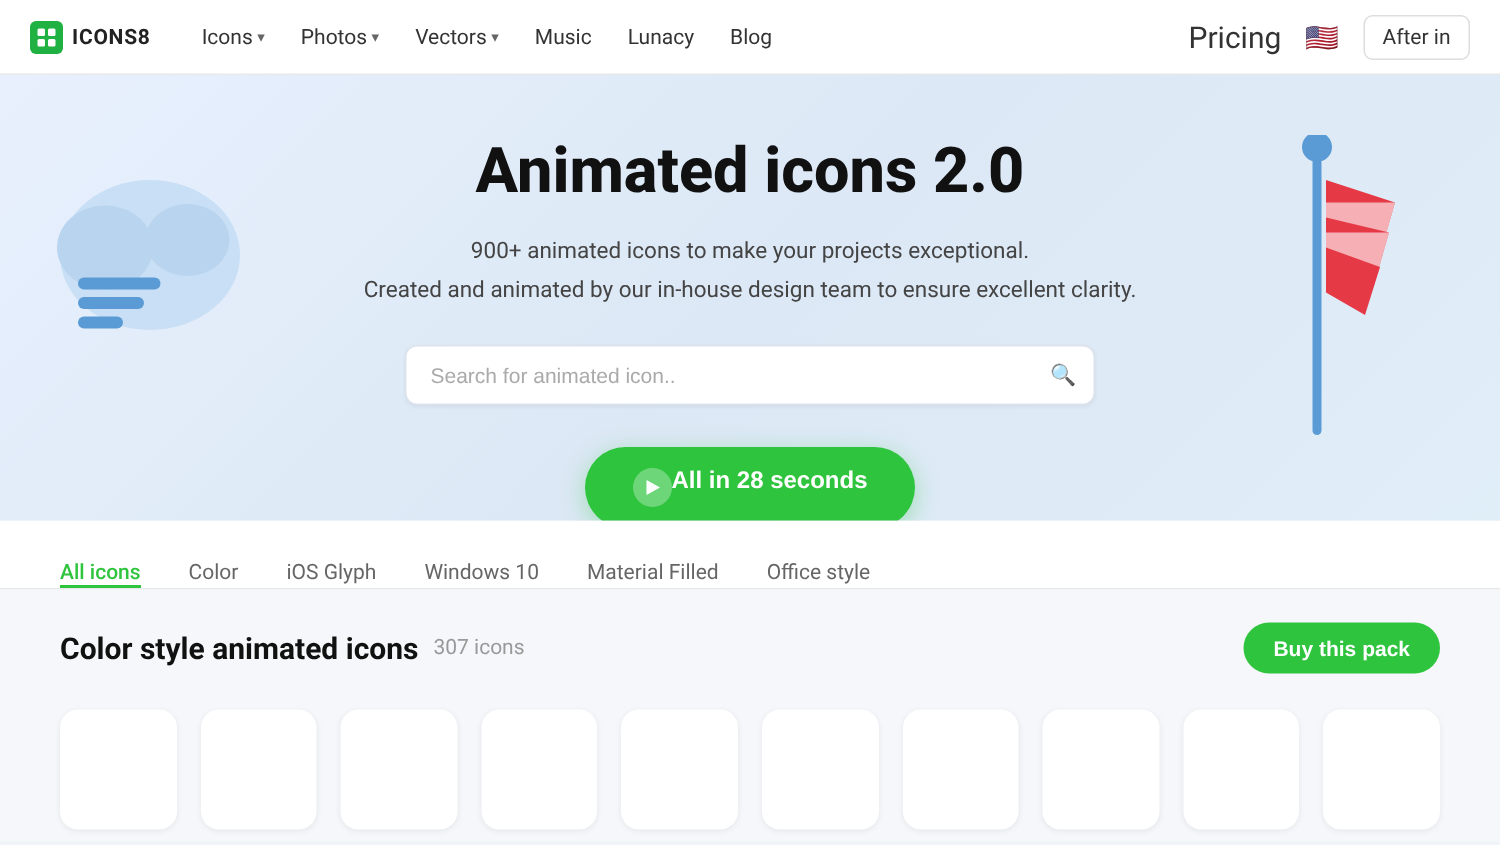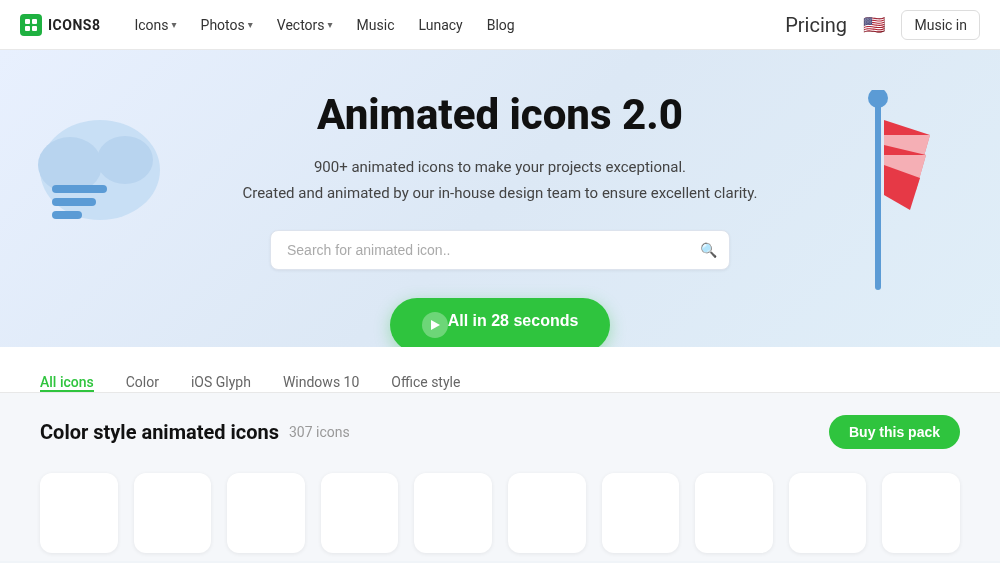--- a/index.html
+++ b/index.html
@@ -262,21 +262,21 @@
     <a class="nav-link">
       <span>Lunacy</span>
     </a>
     <a class="nav-link">
       <span>Blog</span>
     </a>
   </div>
   <div class="nav-right">
     <span class="nav-pricing">Pricing</span>
     <span class="nav-flag">🇺🇸</span>
-    <span class="nav-signin">Music in</span>
+    <span class="nav-signin">After in</span>
   </div>
 </nav>
 
 <div class="hero">
   
   <div class="deco-cloud">
     <svg viewBox="0 0 140 120" xmlns="http://www.w3.org/2000/svg">
       <ellipse cx="70" cy="60" rx="60" ry="50" fill="#c8dff5"></ellipse>
       <ellipse cx="40" cy="55" rx="32" ry="28" fill="#b8d4ef"></ellipse>
       <ellipse cx="95" cy="50" rx="28" ry="24" fill="#b8d4ef"></ellipse>
@@ -326,20 +326,23 @@
   <div class="tab-item">
     <span>Color</span>
   </div>
   <div class="tab-item">
     <span>iOS Glyph</span>
   </div>
   <div class="tab-item">
     <span>Windows 10</span>
   </div>
   <div class="tab-item">
+    <span>Material Filled</span>
+  </div>
+  <div class="tab-item">
     <span>Office style</span>
   </div>
 </div>
 
 <div class="content-section">
   <div class="section-title">
     <span>Color style animated icons</span>
     <span class="section-count">307 icons</span>
   </div>
   <button class="buy-btn">Buy this pack</button>

